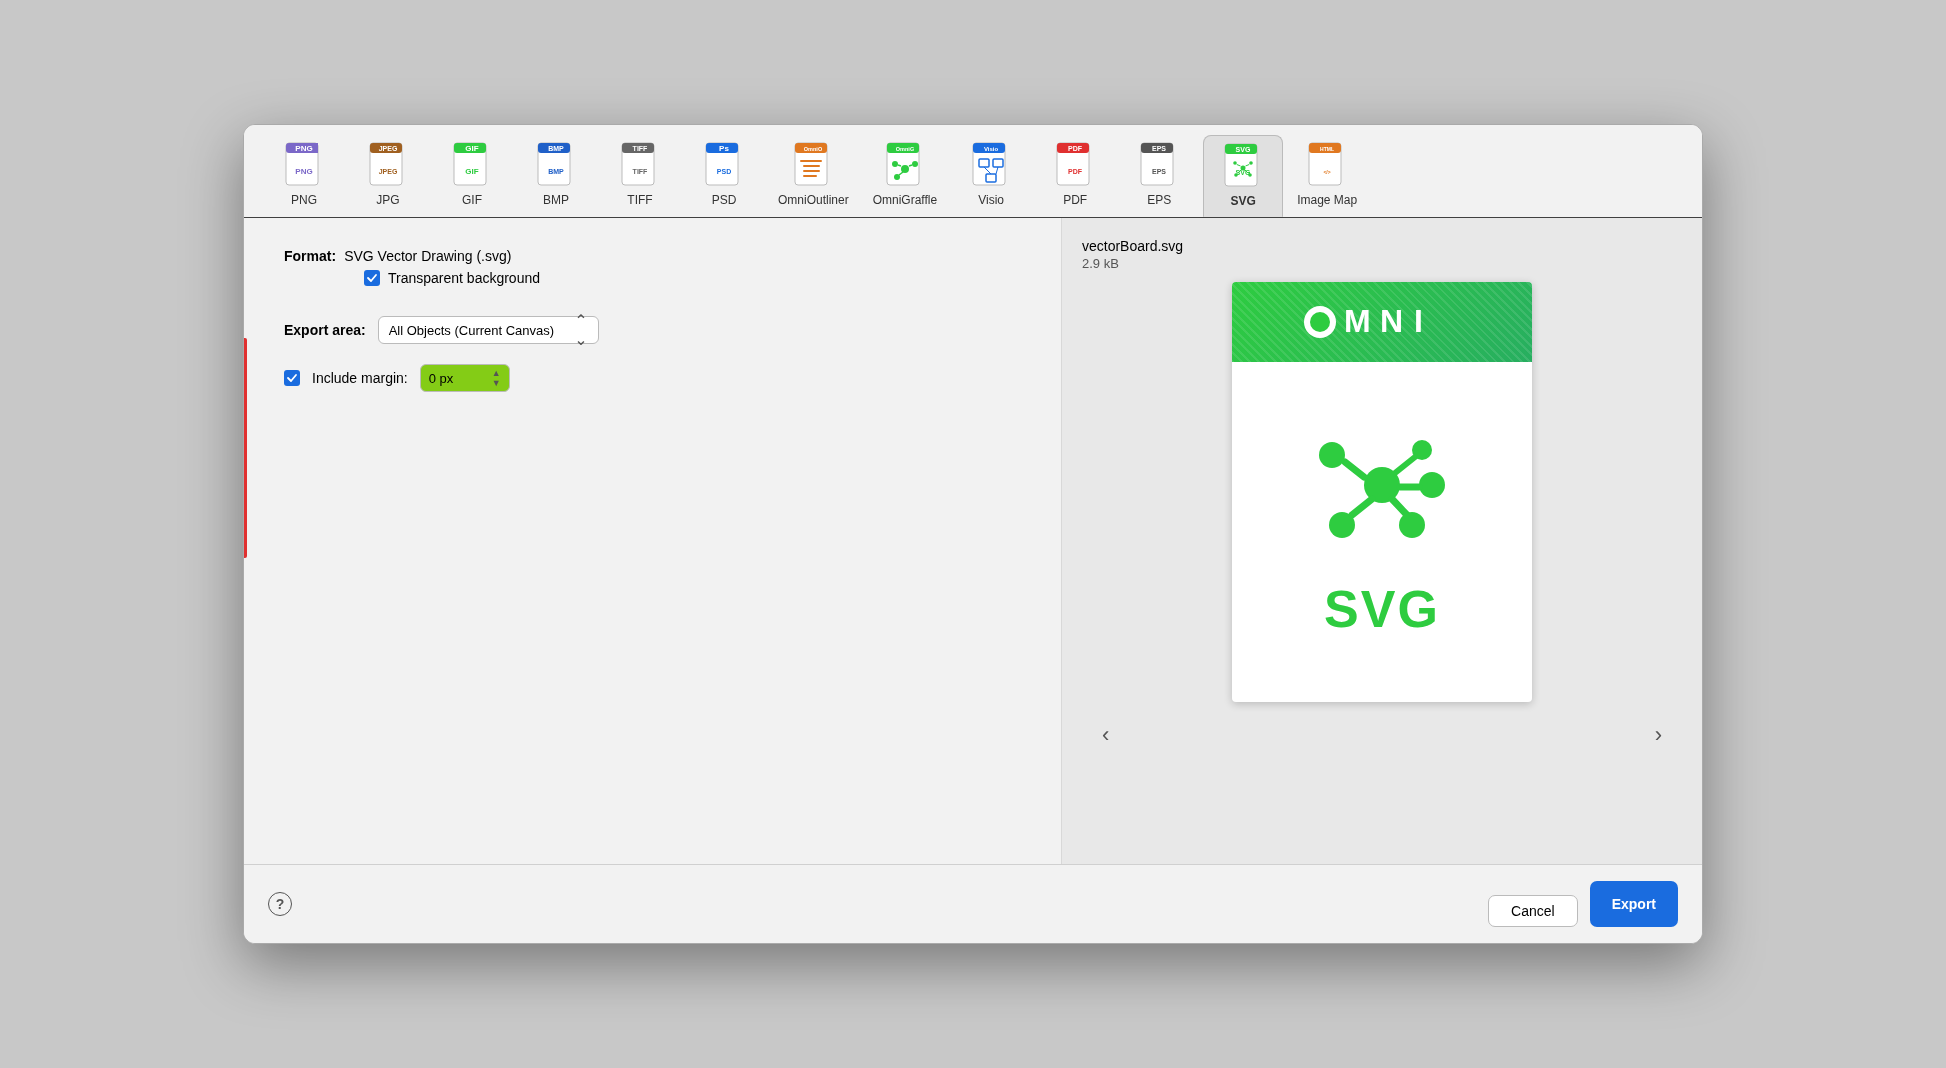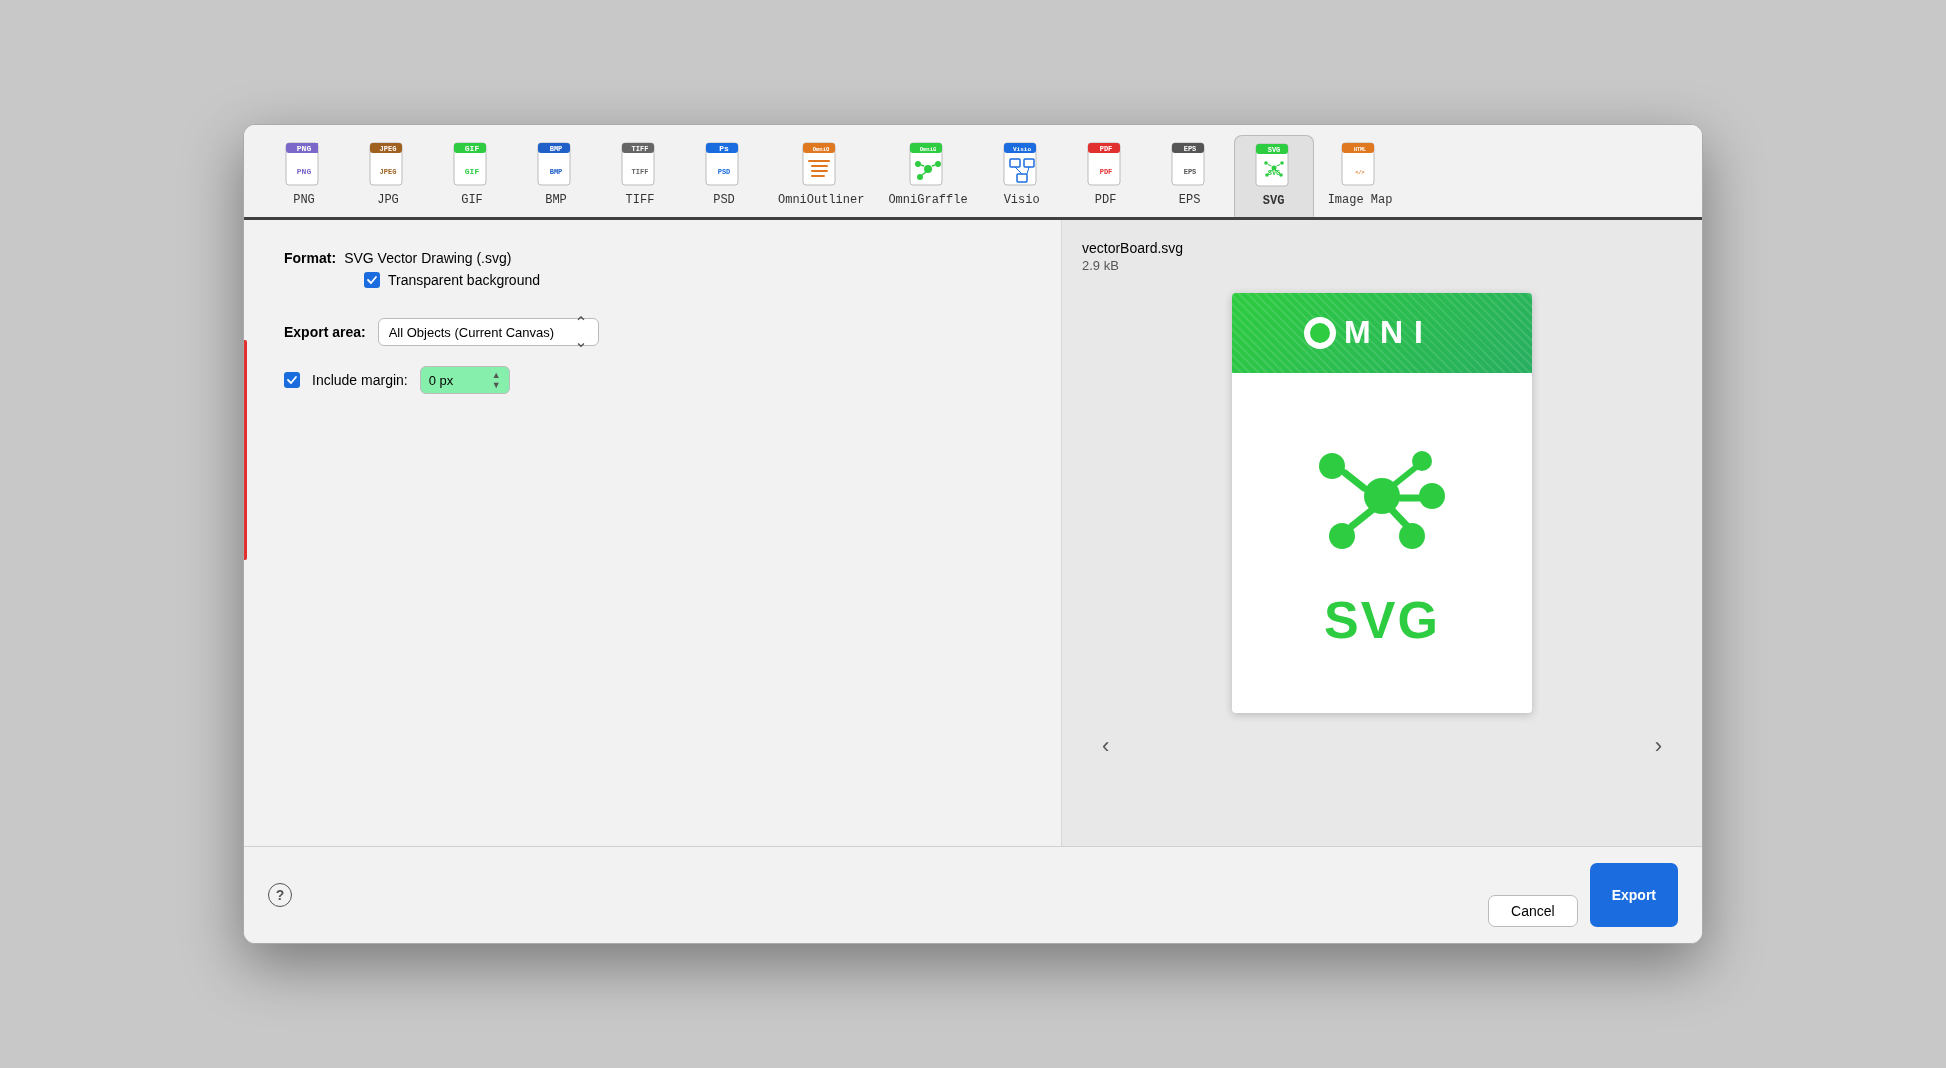--- a/index.html
+++ b/index.html
@@ -20,24 +20,23 @@
       display: flex;
       flex-direction: column;
       overflow: hidden;
       border: 1px solid #aaa;
     }
     
     .format-tabs {
       display: flex;
       flex-direction: row;
       background: #f2f2f2;
-      border-bottom: 3px solid #404040;
+      border-bottom: 1px solid #404040;
       padding: 10px 20px 0 20px;
       gap: 4px;
-      font-family: Liberation Mono, monospace;
     }
     .format-tab {
       display: flex;
       flex-direction: column;
       align-items: center;
       padding: 6px 10px 8px 10px;
       border-radius: 8px 8px 0 0;
       cursor: pointer;
       min-width: 80px;
       background: transparent;
@@ -152,21 +151,21 @@
     .margin-row {
       display: flex;
       align-items: center;
       gap: 12px;
       font-size: 14px;
       color: #000;
     }
     .margin-input {
       display: flex;
       align-items: center;
-      background: #86efac;
+      background: #84cc16;
       border: 1px solid #bbb;
       border-radius: 6px;
       padding: 3px 8px;
       height: 28px;
       width: 90px;
       justify-content: space-between;
       gap: 26px;
     }
     .margin-input-value {
       font-size: 13px;
@@ -197,21 +196,21 @@
       align-self: flex-start;
       font-size: 14px;
       font-weight: 500;
       color: #000;
       margin-bottom: 2px;
     }
     .preview-filesize {
       align-self: flex-start;
       font-size: 13px;
       color: #555;
-      margin-bottom: 20px;
+      margin-bottom: 11px;
     }
     .preview-image-container {
       background: white;
       border-radius: 4px;
       width: 300px;
       height: 420px;
       display: flex;
       flex-direction: column;
       overflow: hidden;
       box-shadow: 0 2px 8px rgba(0,0,0,0.2);
@@ -315,21 +314,21 @@
       border-radius: 7px;
       padding: 7px 22px;
       font-size: 14px;
       cursor: pointer;
       color: #000;
     }
     .btn-export {
       background: #1a6cdf;
       border: none;
       border-radius: 7px;
-      padding: 24px 22px;
+      padding: 15px 22px;
       font-size: 14px;
       font-weight: 600;
       cursor: pointer;
       color: #fff;
     }
     
     .red-bar {
       position: absolute;
       left: 0;
       top: 120px;

